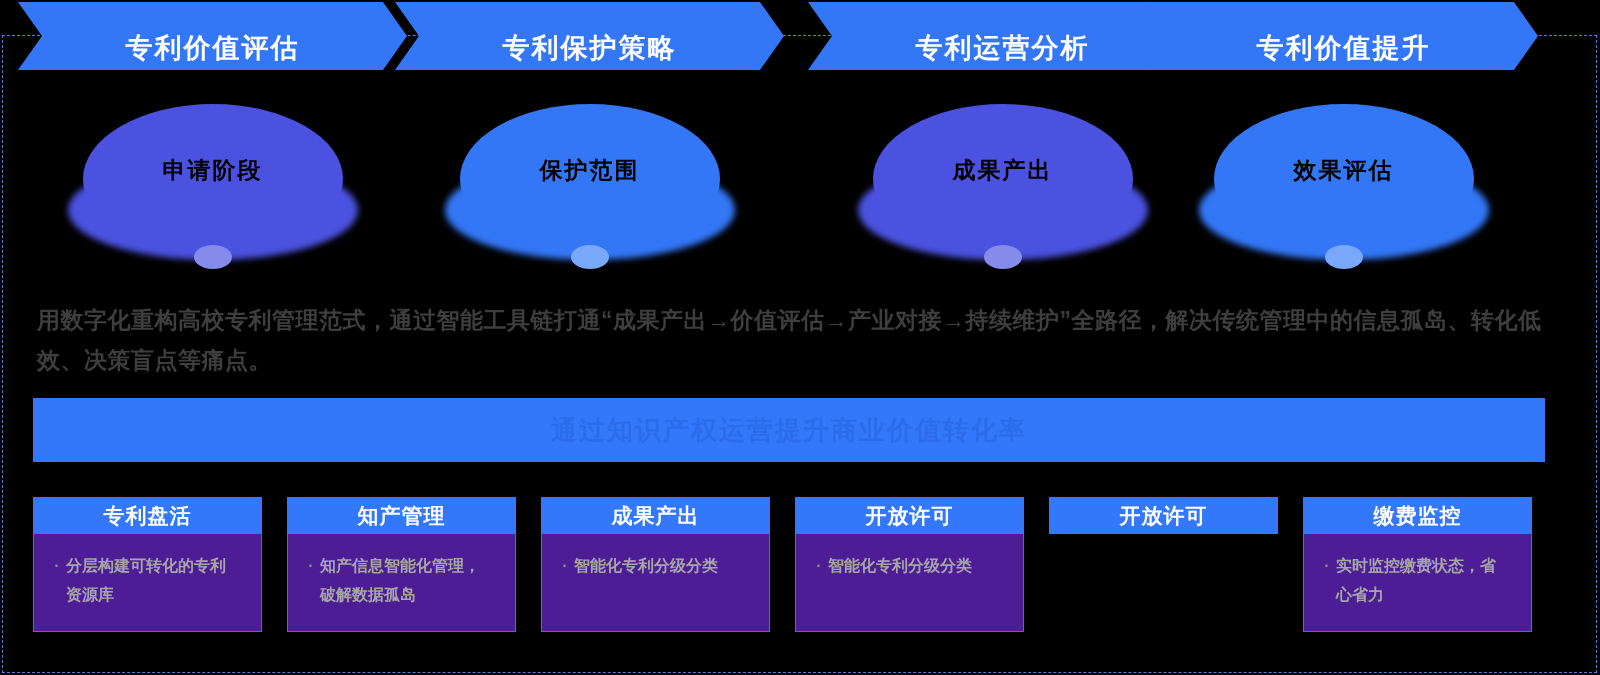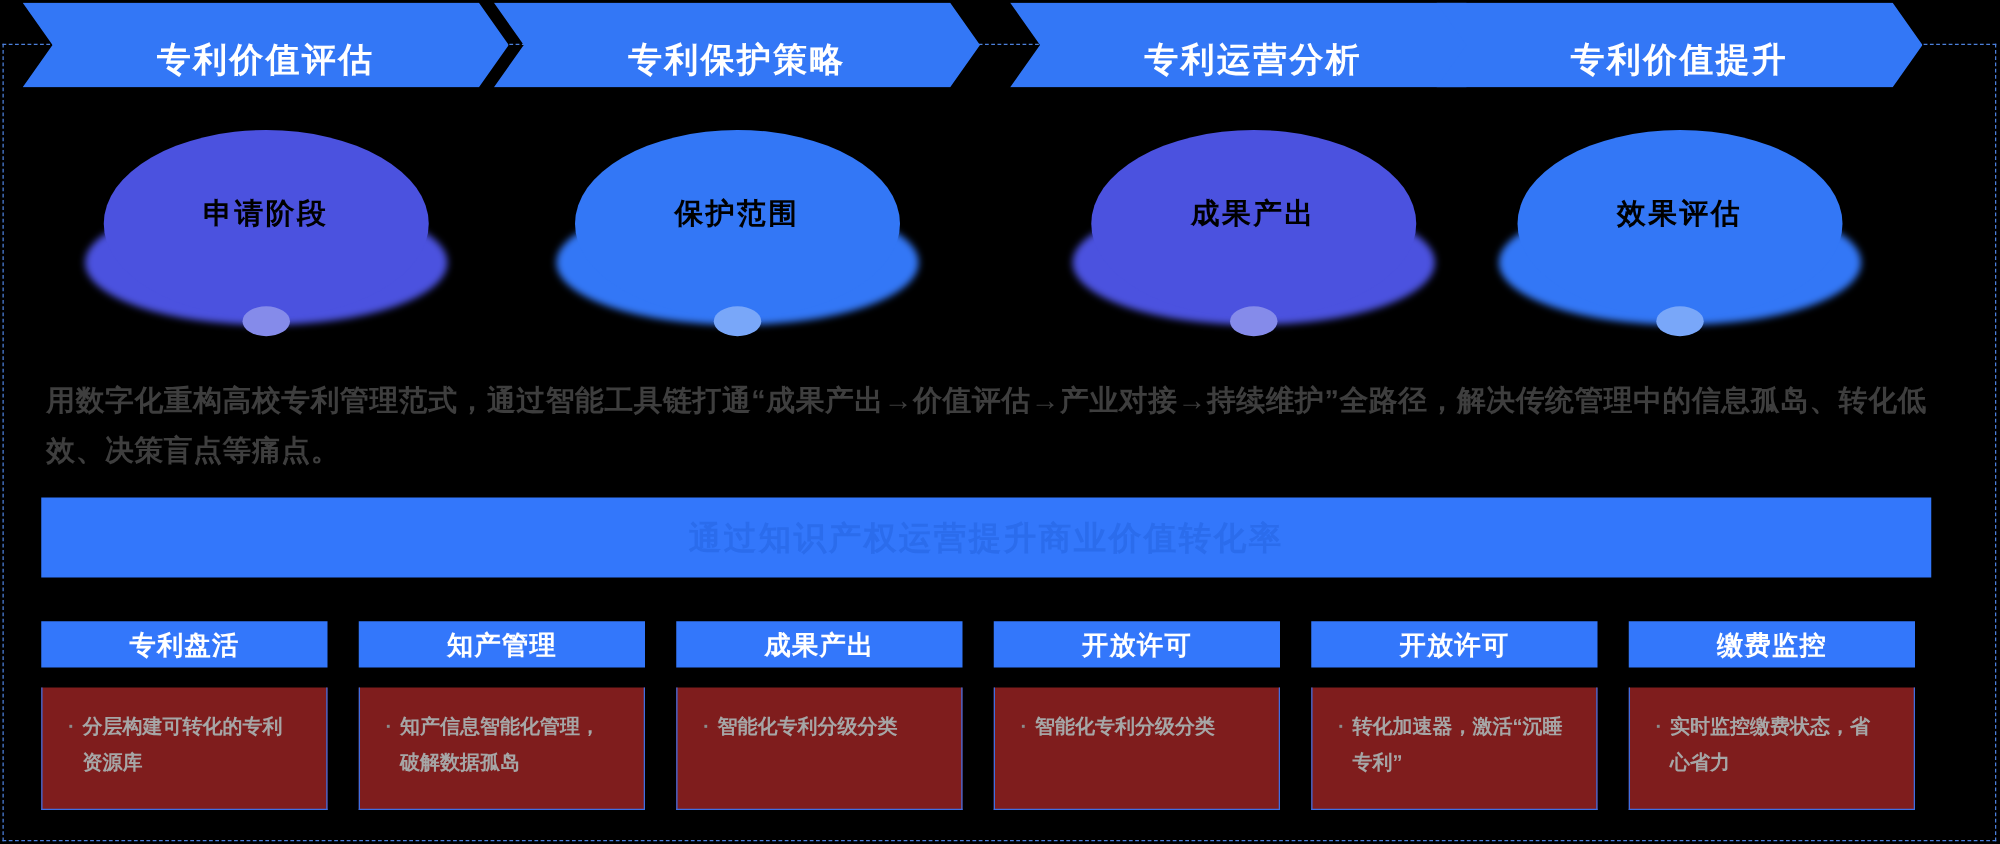--- a/index.html
+++ b/index.html
@@ -52,22 +52,22 @@
   }
   .banner span{color:#2b6cec;font-size:26px;font-weight:bold;letter-spacing:2px;}
   
   .cards{position:absolute;left:33px;top:497px;width:1512px;display:flex;gap:25px;}
   .card{width:229px;flex:0 0 auto;}
   .card-header{
     height:37px;background:#3377fb;display:flex;align-items:center;justify-content:center;
   }
   .card-header span{color:#ffffff;font-size:21px;font-weight:bold;letter-spacing:1px;}
   .card-body{
-    height:98px;border:1px solid #3f6fe3;border-top:none;background:#7f1d1d;
-    padding:17px 20px 0 14px;box-sizing:content-box;height:80px;margin-top:16px;
+    height:98px;border:1px solid #3f6fe3;border-top:none;background:#4c1d95;
+    padding:17px 20px 0 14px;box-sizing:content-box;height:80px;
   }
   .card-body ul{list-style:none;margin:0;padding:0;}
   .card-body li{
     display:flex;color:#a6a6a6;font-size:16px;font-weight:600;line-height:29px;
   }
   .card-body li::before{
     content:"·";color:#8b8b8b;font-weight:bold;flex:0 0 18px;text-align:center;line-height:29px;
   }
 </style>
 </head>
@@ -182,25 +182,20 @@
         <ul>
           <li>智能化专利分级分类</li>
         </ul>
       </div>
     </div>
 
     <div class="card">
       <div class="card-header">
         <span>开放许可</span>
       </div>
-      <div class="card-body">
-        <ul>
-          <li>转化加速器，激活“沉睡专利”</li>
-        </ul>
-      </div>
     </div>
 
     <div class="card">
       <div class="card-header">
         <span>缴费监控</span>
       </div>
       <div class="card-body">
         <ul>
           <li>实时监控缴费状态，省心省力</li>
         </ul>

